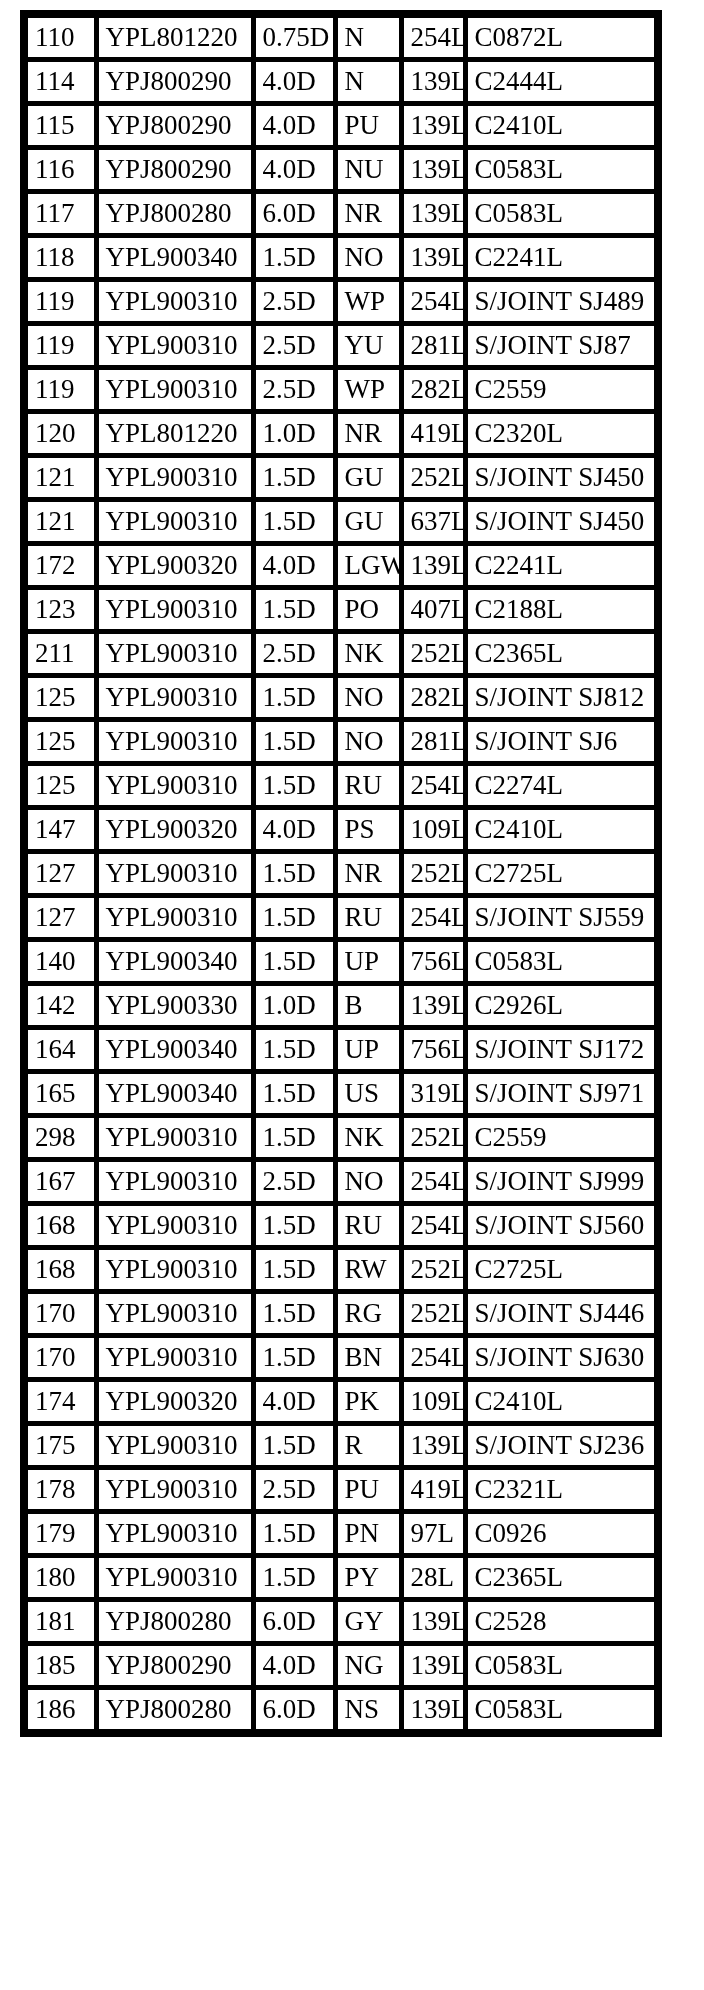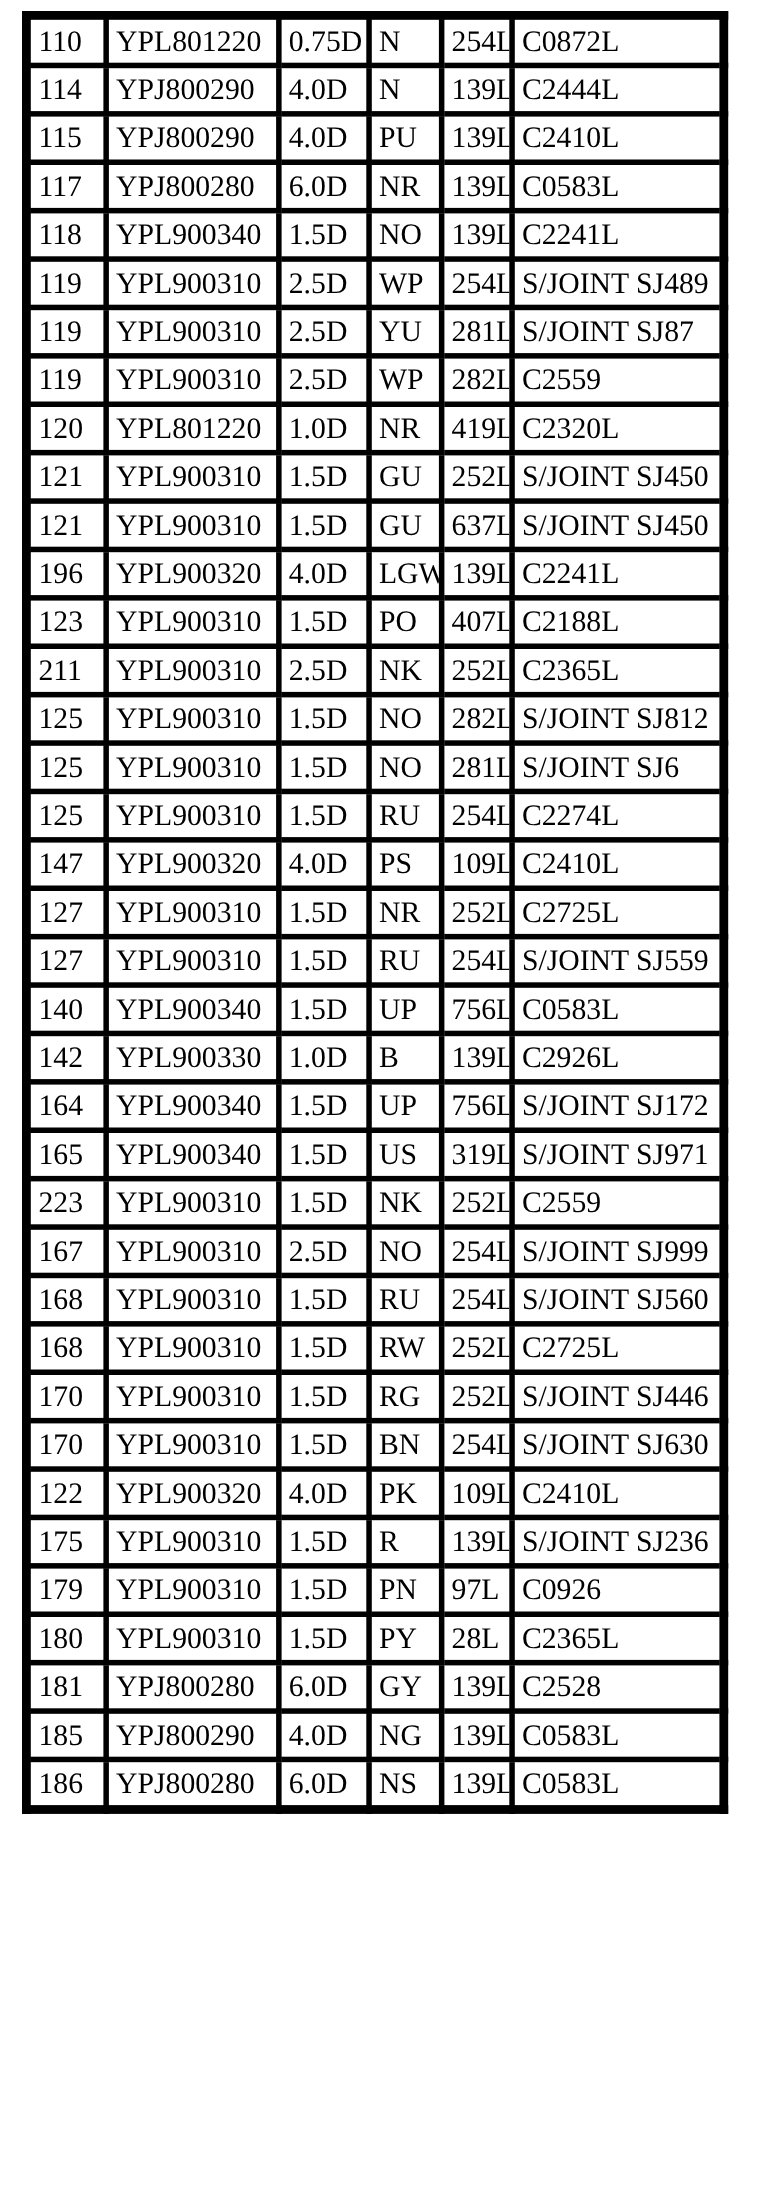--- a/index.html
+++ b/index.html
@@ -80,20 +80,28 @@
         </tr>
         <tr>
           <td>115</td>
           <td>YPJ800290</td>
           <td>4.0D</td>
           <td>PU</td>
           <td>139L</td>
           <td>C2410L</td>
         </tr>
         <tr>
+          <td>116</td>
+          <td>YPJ800290</td>
+          <td>4.0D</td>
+          <td>NU</td>
+          <td>139L</td>
+          <td>C0583L</td>
+        </tr>
+        <tr>
           <td>117</td>
           <td>YPJ800280</td>
           <td>6.0D</td>
           <td>NR</td>
           <td>139L</td>
           <td>C0583L</td>
         </tr>
         <tr>
           <td>118</td>
           <td>YPL900340</td>
@@ -144,21 +152,21 @@
         </tr>
         <tr>
           <td>121</td>
           <td>YPL900310</td>
           <td>1.5D</td>
           <td>GU</td>
           <td>637L</td>
           <td>S/JOINT SJ450</td>
         </tr>
         <tr>
-          <td>196</td>
+          <td>172</td>
           <td>YPL900320</td>
           <td>4.0D</td>
           <td>LGW</td>
           <td>139L</td>
           <td>C2241L</td>
         </tr>
         <tr>
           <td>123</td>
           <td>YPL900310</td>
           <td>1.5D</td>
@@ -248,21 +256,21 @@
         </tr>
         <tr>
           <td>165</td>
           <td>YPL900340</td>
           <td>1.5D</td>
           <td>US</td>
           <td>319L</td>
           <td>S/JOINT SJ971</td>
         </tr>
         <tr>
-          <td>223</td>
+          <td>298</td>
           <td>YPL900310</td>
           <td>1.5D</td>
           <td>NK</td>
           <td>252L</td>
           <td>C2559</td>
         </tr>
         <tr>
           <td>167</td>
           <td>YPL900310</td>
           <td>2.5D</td>
@@ -296,34 +304,42 @@
         </tr>
         <tr>
           <td>170</td>
           <td>YPL900310</td>
           <td>1.5D</td>
           <td>BN</td>
           <td>254L</td>
           <td>S/JOINT SJ630</td>
         </tr>
         <tr>
-          <td>122</td>
+          <td>174</td>
           <td>YPL900320</td>
           <td>4.0D</td>
           <td>PK</td>
           <td>109L</td>
           <td>C2410L</td>
         </tr>
         <tr>
           <td>175</td>
           <td>YPL900310</td>
           <td>1.5D</td>
           <td>R</td>
           <td>139L</td>
           <td>S/JOINT SJ236</td>
+        </tr>
+        <tr>
+          <td>178</td>
+          <td>YPL900310</td>
+          <td>2.5D</td>
+          <td>PU</td>
+          <td>419L</td>
+          <td>C2321L</td>
         </tr>
         <tr>
           <td>179</td>
           <td>YPL900310</td>
           <td>1.5D</td>
           <td>PN</td>
           <td>97L</td>
           <td>C0926</td>
         </tr>
         <tr>

